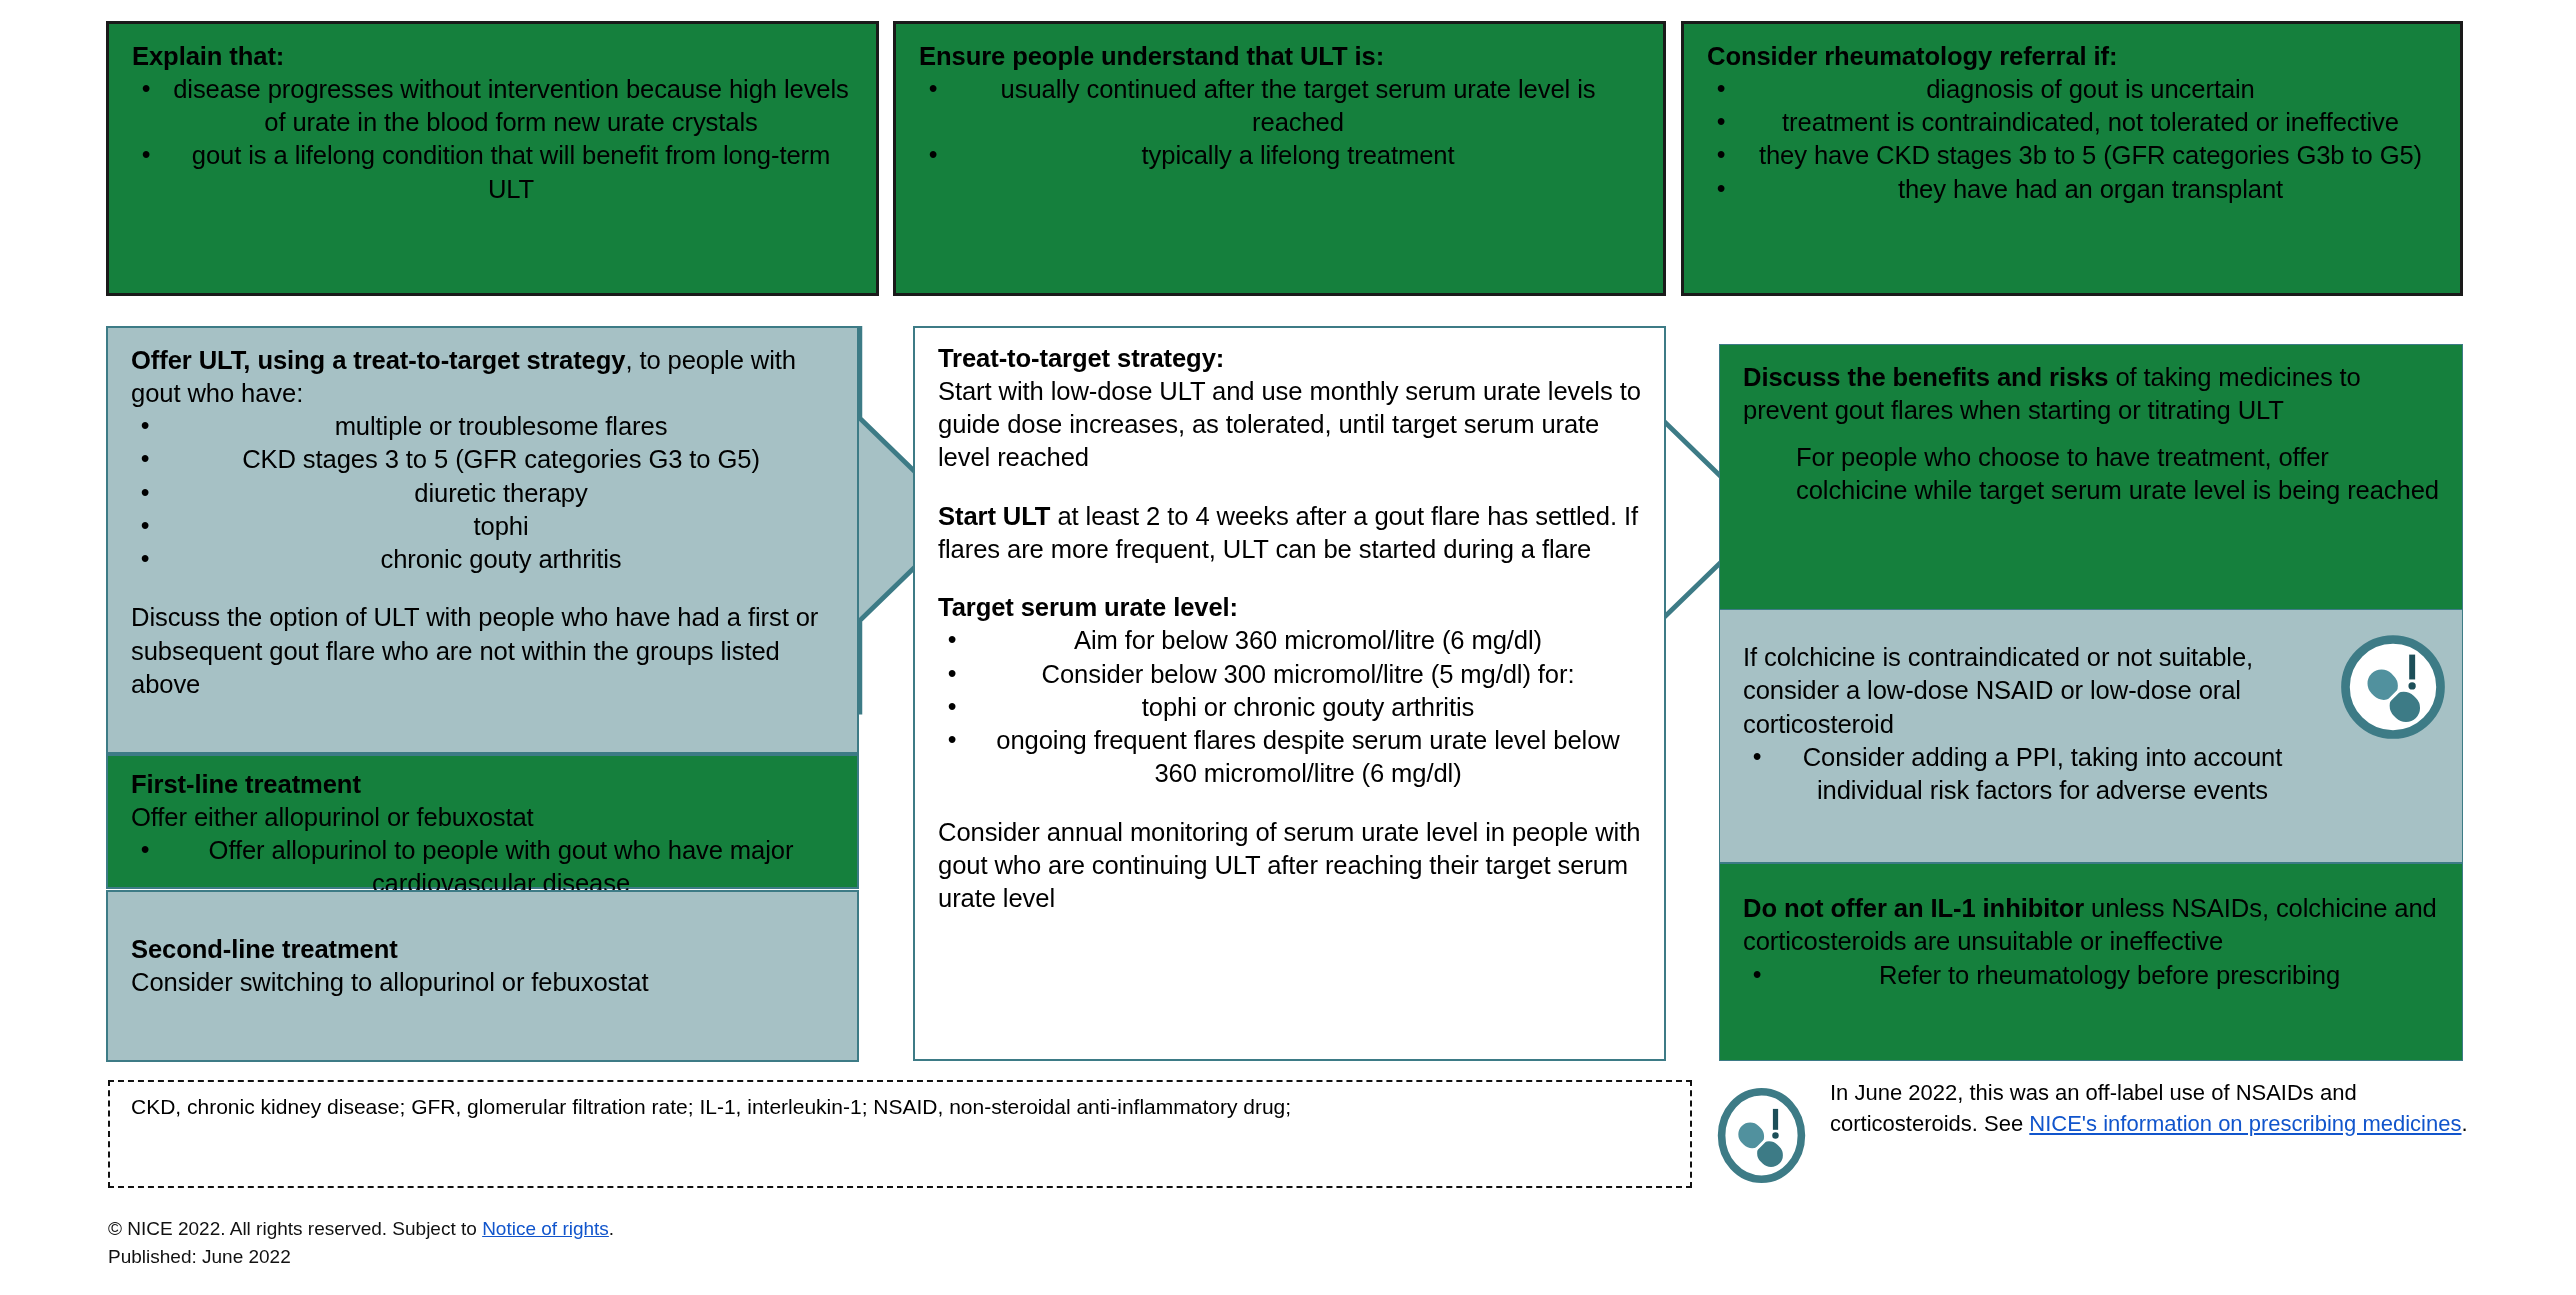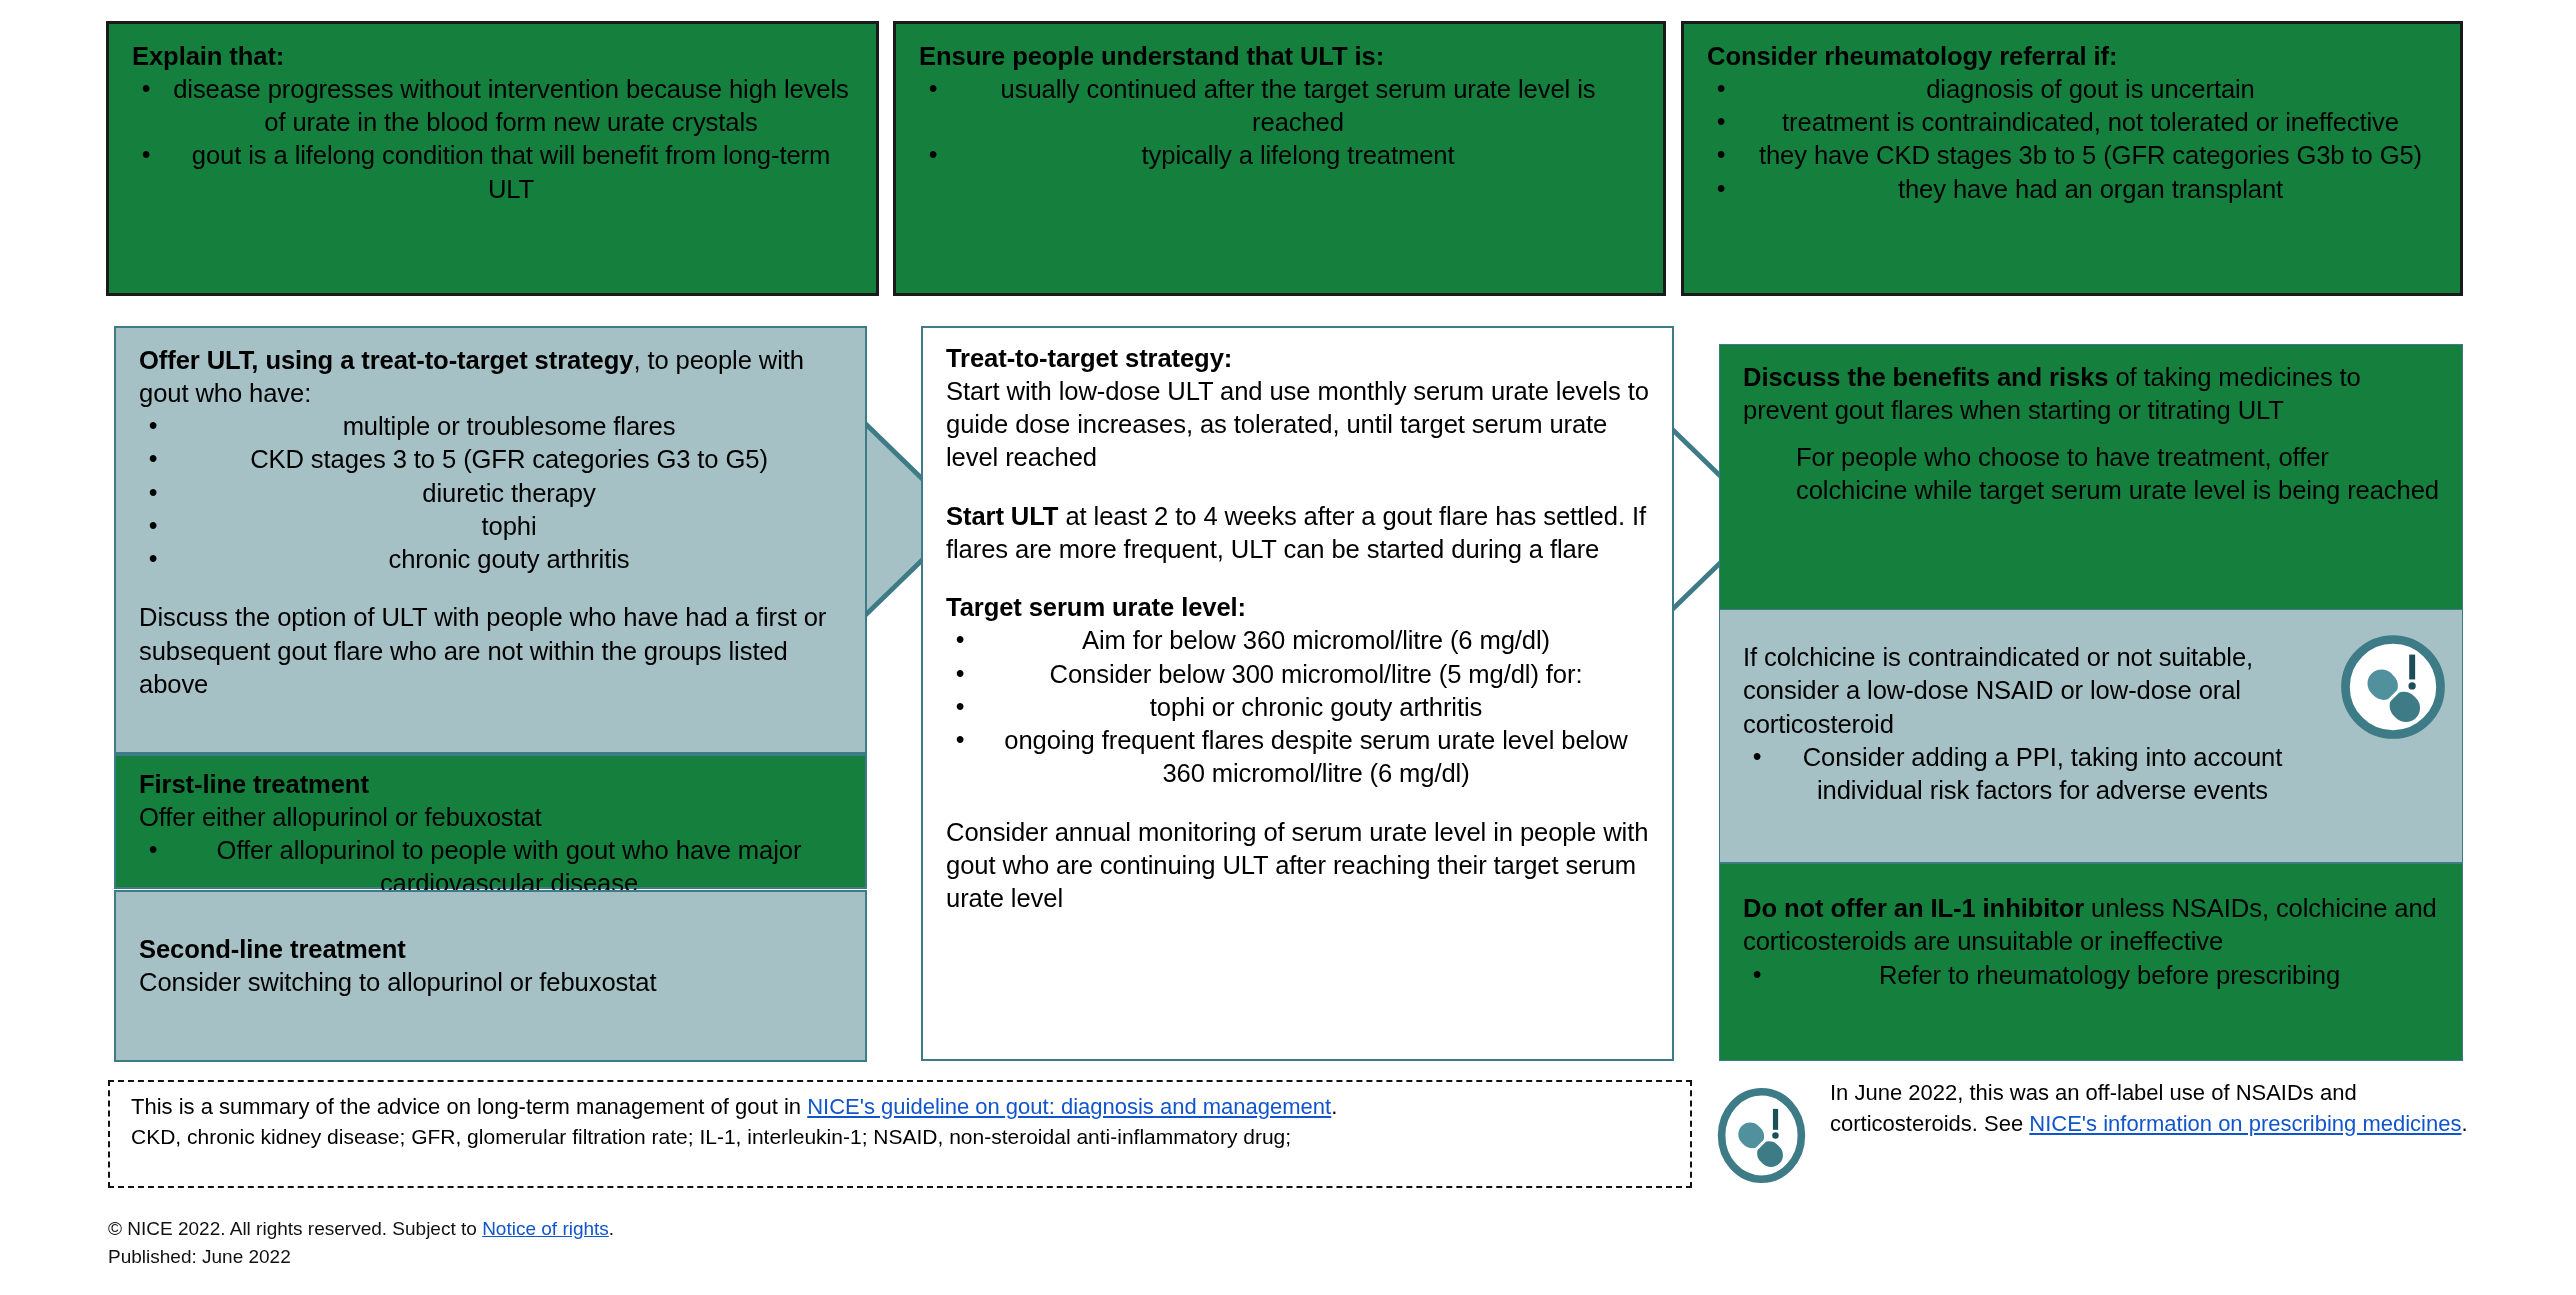--- a/index.html
+++ b/index.html
@@ -10,21 +10,21 @@
   }
   body { position: relative; overflow: hidden; }
 
   
   .box { position: absolute; }
   .bx-grey  { background: #15803d; }
   .bx-teal  { background: #a6c1c5; }
   .bx-white { background: #ffffff; }
 
   .bd-black { border: 3.9px solid #1a1a1a; }
-  .bd-teal  { border: 2.9px solid #3d7b86; margin-left: 8px; }
+  .bd-teal  { border: 2.9px solid #3d7b86; }
   .bd-teal-thin { border: 1.9px solid #3d7b86; }
 
   .pad { padding: 15.5px 21px 13.5px 23px; }
 
   .txt {
     font-size: 25.6px;
     line-height: 1.30;
     color: #000000;
     letter-spacing: -0.1px;
   }
@@ -206,23 +206,20 @@
       <b>Do not offer an IL-1 inhibitor</b><span> unless NSAIDs, colchicine and corticosteroids are unsuitable or ineffective</span>
     </div>
     <ul class="bl">
       <li>Refer to rheumatology before prescribing</li>
     </ul>
   </div>
 </div>
 
 <div class="box dashed" style="left:108px; top:1080px; width:1584px; height:108px; background:#ffffff;">
   <div style="padding:9.7px 0 0 21px;">
-    <div class="foot-txt">
-      <span>This is a summary of the advice on long-term management of gout in </span><a href="#" class="lnk">NICE's guideline on gout: diagnosis and management</a><span>.</span>
-    </div>
     <div class="foot-txt-sm">CKD, chronic kidney disease; GFR, glomerular filtration rate; IL-1, interleukin-1; NSAID, non-steroidal anti-inflammatory drug;</div>
   </div>
 </div>
 
 <div class="box" style="left:1714px; top:1074px; width:763px; height:116px;">
   <svg width="95" height="95" viewBox="0 0 100 100" style="position:absolute; left:0px; top:13.5px;">
     <ellipse cx="50" cy="50" rx="42" ry="46" fill="#ffffff" stroke="#3d7b86" stroke-width="8"></ellipse>
     <g transform="rotate(45 48 58)">
       <rect x="22" y="46" width="28" height="25" rx="12.5" fill="#51919e"></rect>
       <rect x="50" y="46" width="28" height="25" rx="12.5" fill="#3d7b86"></rect>

